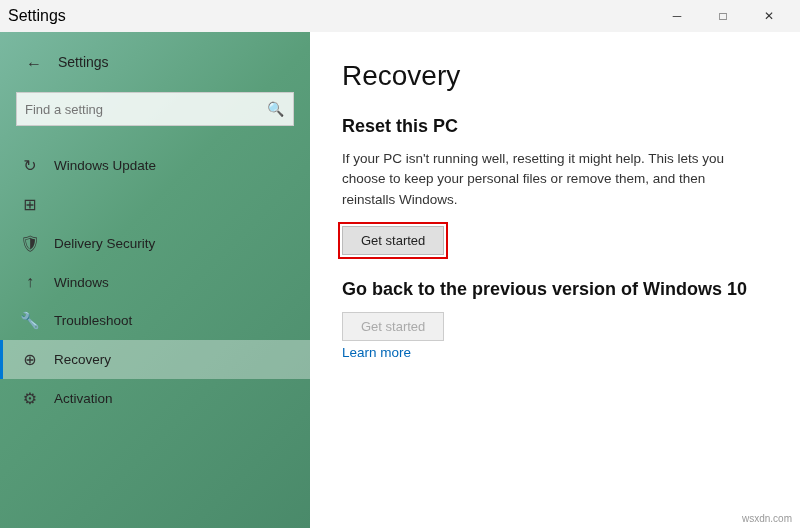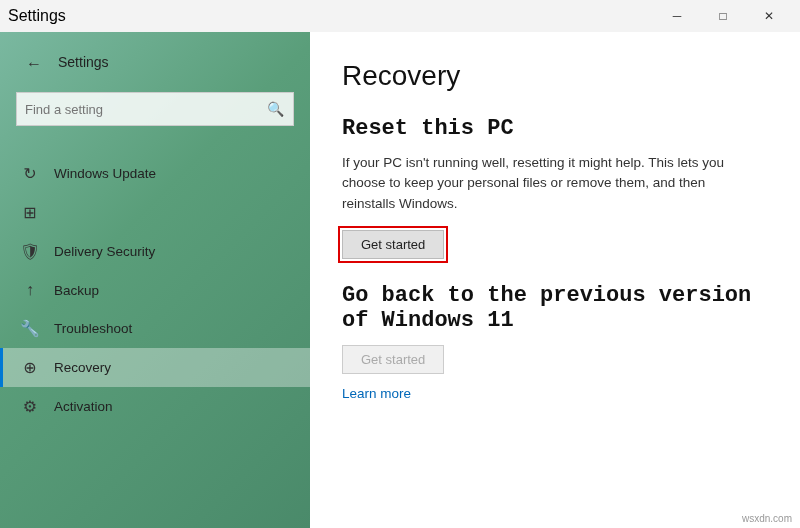--- a/index.html
+++ b/index.html
@@ -70,21 +70,21 @@
       cursor: pointer;
       color: #333;
       font-size: 16px;
     }
     .sidebar-app-title {
       font-size: 14px;
       color: #222;
       font-weight: 500;
     }
     .search-box {
-      margin: 8px 16px 28px 16px;
+      margin: 8px 16px 20px 16px;
       display: flex;
       align-items: center;
       background: rgba(255,255,255,0.85);
       border: 1px solid #ccc;
       height: 34px;
       padding: 5px 8px;
     }
     .search-input {
       flex: 1;
       border: none;
@@ -132,25 +132,24 @@
       padding: 28px 32px;
       overflow-y: auto;
     }
     .page-title {
       font-size: 28px;
       font-weight: 300;
       color: #111;
       margin-bottom: 24px;
     }
     .section-title {
-      font-size: 22px;
+      font-size: 18px;
       font-weight: 600;
       color: #111;
       margin-bottom: 12px;
-      font-family: Liberation Mono, monospace;
     }
     .section-desc {
       font-size: 13.5px;
       color: #333;
       line-height: 1.5;
       margin-bottom: 16px;
       max-width: 420px;
     }
     .btn-primary {
       padding: 6px 18px;
@@ -175,21 +174,21 @@
       font-family: 'Segoe UI', Arial, sans-serif;
     }
     .section-divider {
       margin: 24px 0 20px 0;
     }
     .learn-more-link {
       color: #0067b8;
       font-size: 13.5px;
       cursor: pointer;
       text-decoration: none;
-      margin-top: 12px;
+      margin-top: 4px;
       display: inline-block;
     }
     .watermark {
       position: absolute;
       bottom: 4px;
       right: 8px;
       font-size: 10px;
       color: #999;
     }
   </style>
@@ -227,21 +226,21 @@
   </div>
         <div class="sidebar-item">
     <span class="sidebar-icon">⊞</span>
   </div>
         <div class="sidebar-item">
     <span class="sidebar-icon">🛡</span>
     <span>Delivery Security</span>
   </div>
         <div class="sidebar-item">
     <span class="sidebar-icon">↑</span>
-    <span>Backup</span>
+    <span>Windows</span>
   </div>
         <div class="sidebar-item">
     <span class="sidebar-icon">🔧</span>
     <span>Troubleshoot</span>
   </div>
         <div class="sidebar-item active">
     <span class="sidebar-icon">⊕</span>
     <span>Recovery</span>
   </div>
         <div class="sidebar-item">
@@ -256,21 +255,21 @@
 
     <div>
       <h2 class="section-title">Reset this PC</h2>
       <p class="section-desc">If your PC isn't running well, resetting it might help. This lets you choose to keep your personal files or remove them, and then reinstalls Windows.</p>
       <button class="btn-primary highlighted">Get started</button>
     </div>
 
     <div class="section-divider"></div>
 
     <div>
-      <h2 class="section-title">Go back to the previous version of Windows 11</h2>
+      <h2 class="section-title">Go back to the previous version of Windows 10</h2>
       <button class="btn-disabled">Get started</button>
       <br>
       <a class="learn-more-link">Learn more</a>
     </div>
   </div>
 </div>
 
 <div class="watermark">wsxdn.com</div>
 
 </body></html>

